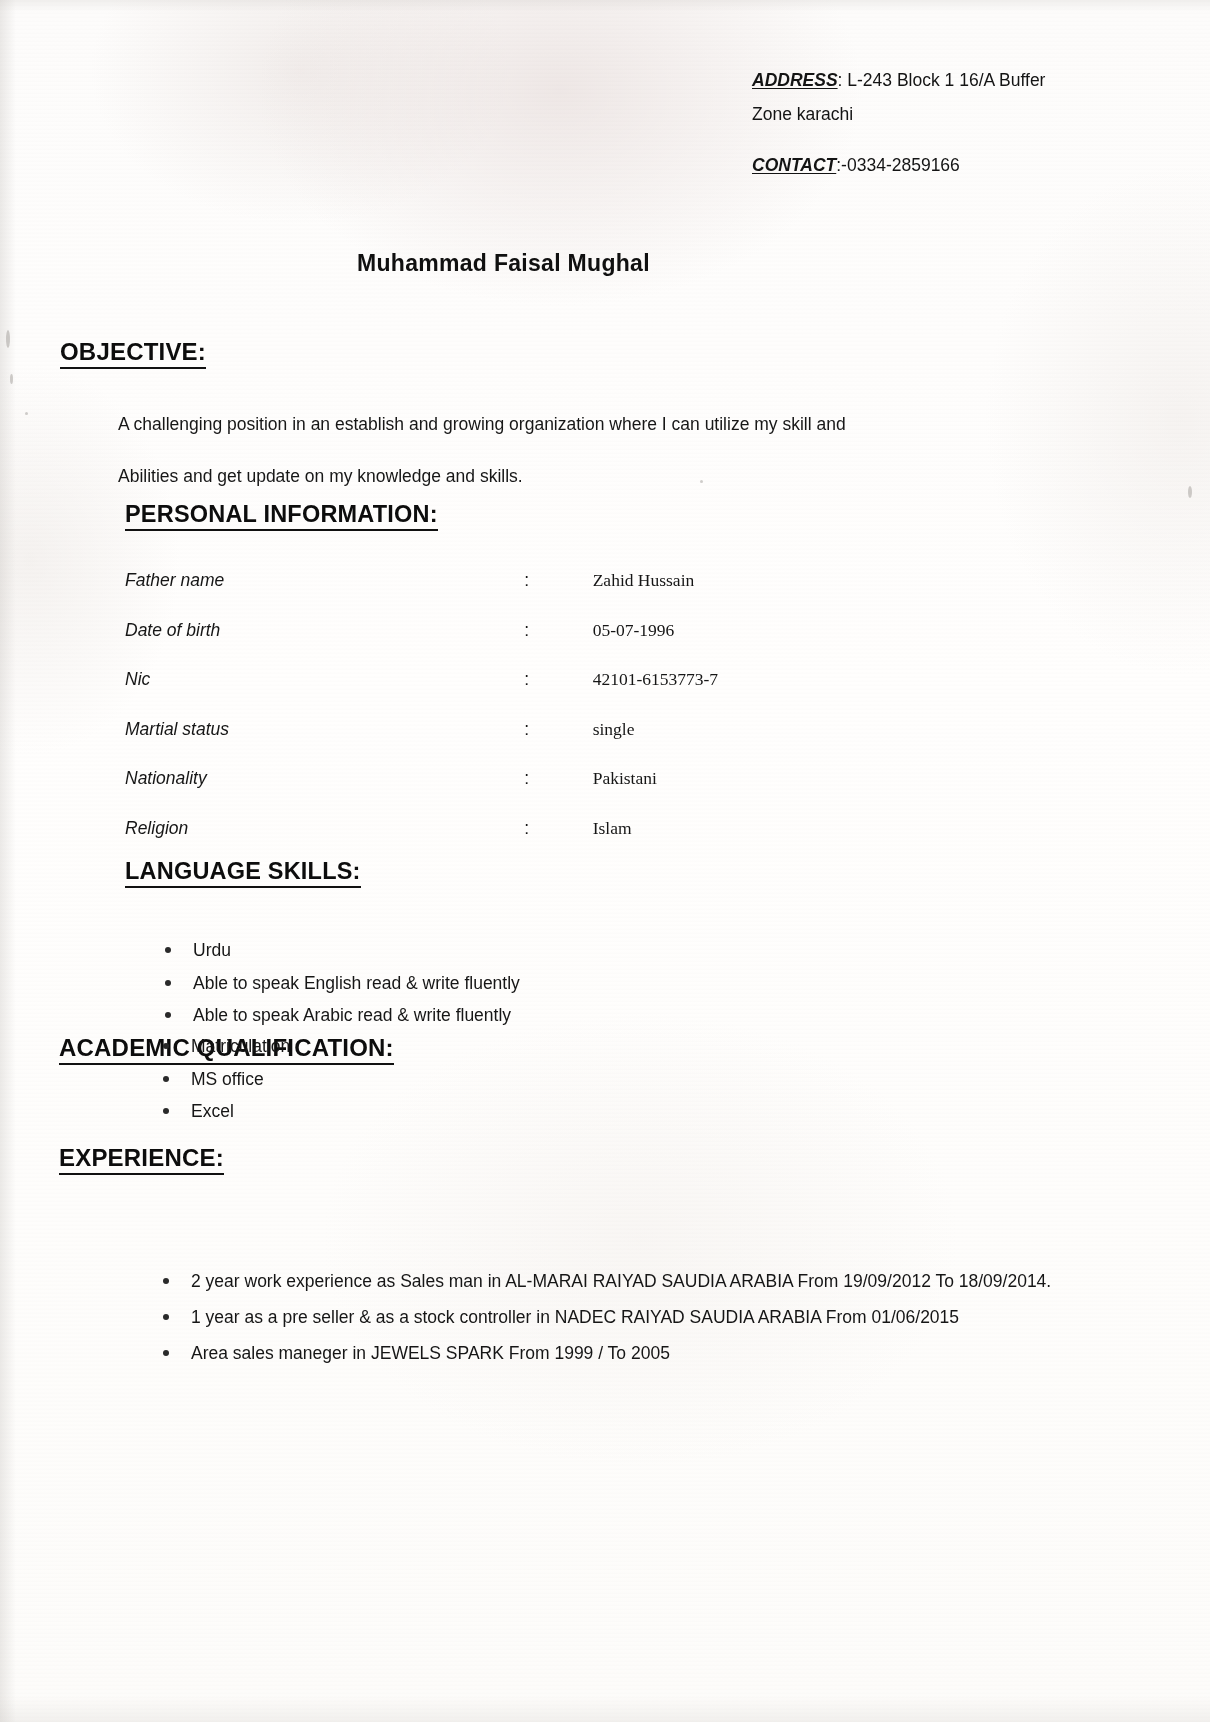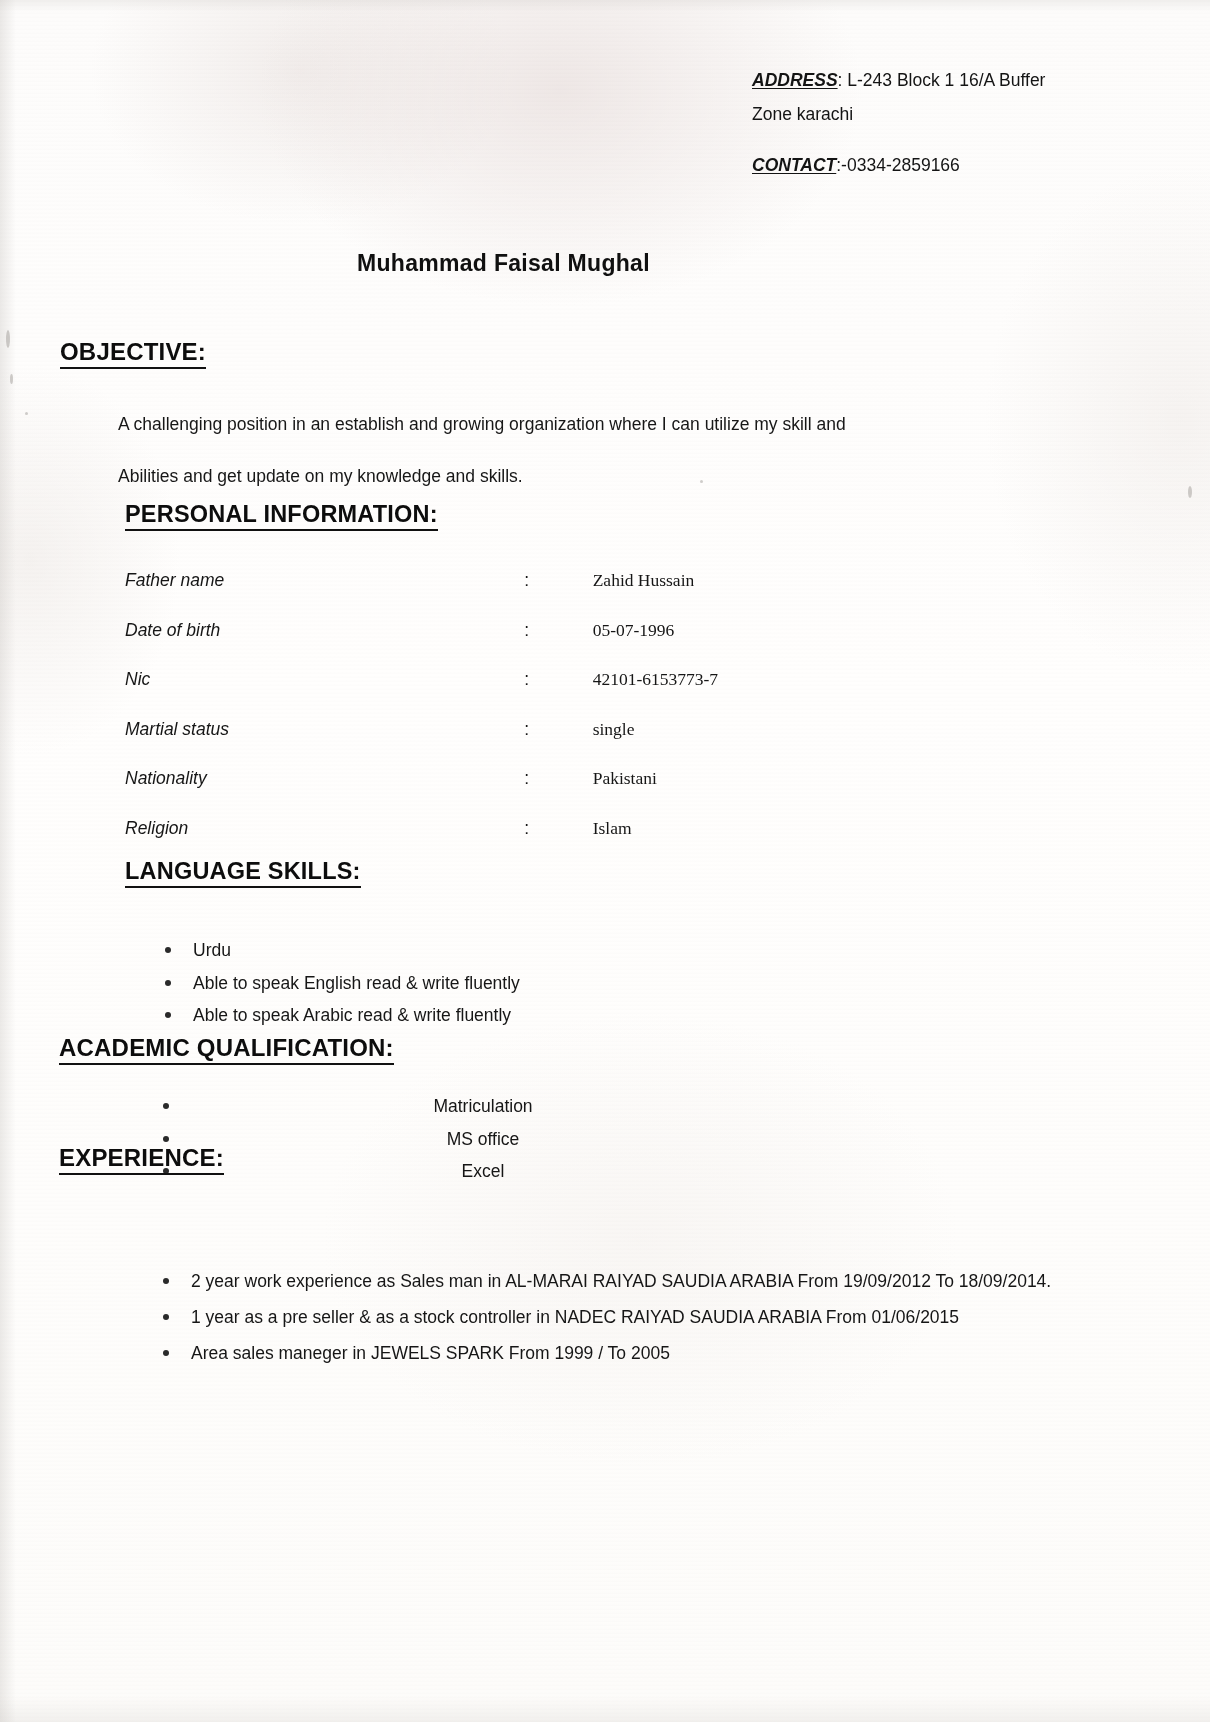--- a/index.html
+++ b/index.html
@@ -158,21 +158,21 @@
     content: "";
     position: absolute;
     left: 8px;
     top: 13px;
     width: 6px;
     height: 6px;
     background: #2a2a2a;
     border-radius: 50%;
   }
   .bullets-language { left: 157px; top: 915px; width: 620px; margin-top: 19px; }
-  .bullets-academic { left: 155px; top: 1090px; width: 620px; text-align: center; }
+  .bullets-academic { left: 155px; top: 1030px; width: 620px; }
   .bullets-experience {
     left: 155px;
     top: 1267px;
     width: 900px;
   }
   .bullets-experience li {
     line-height: 28px;
     margin-bottom: 8px;
   }
   .bullets-experience li::before { top: 11px; }

